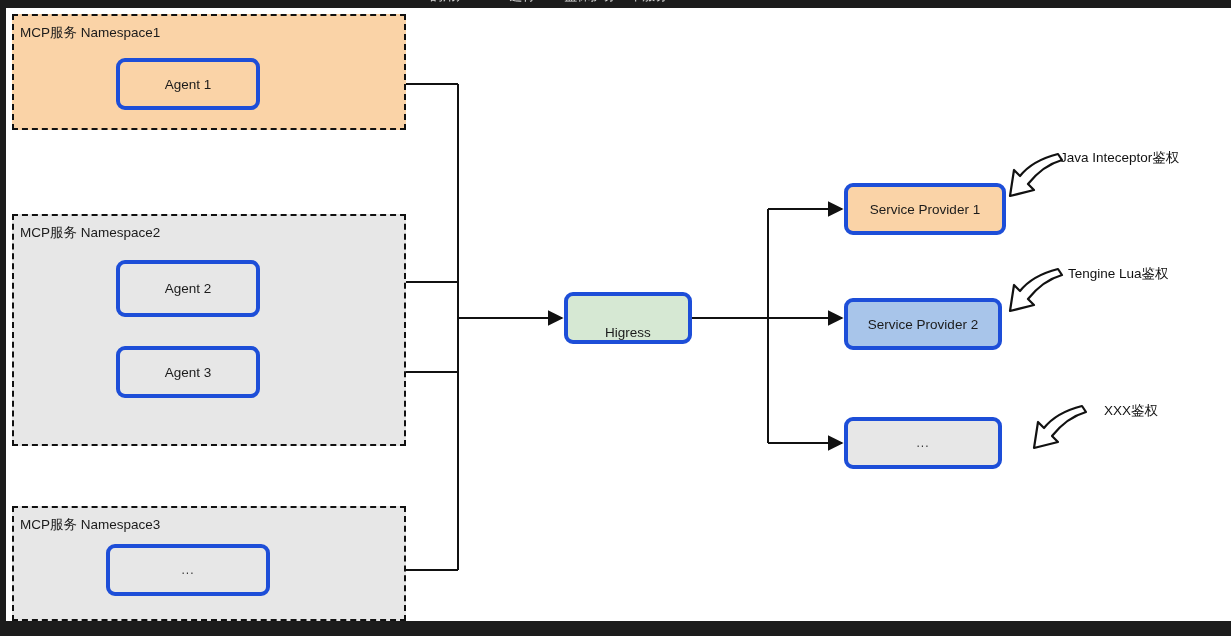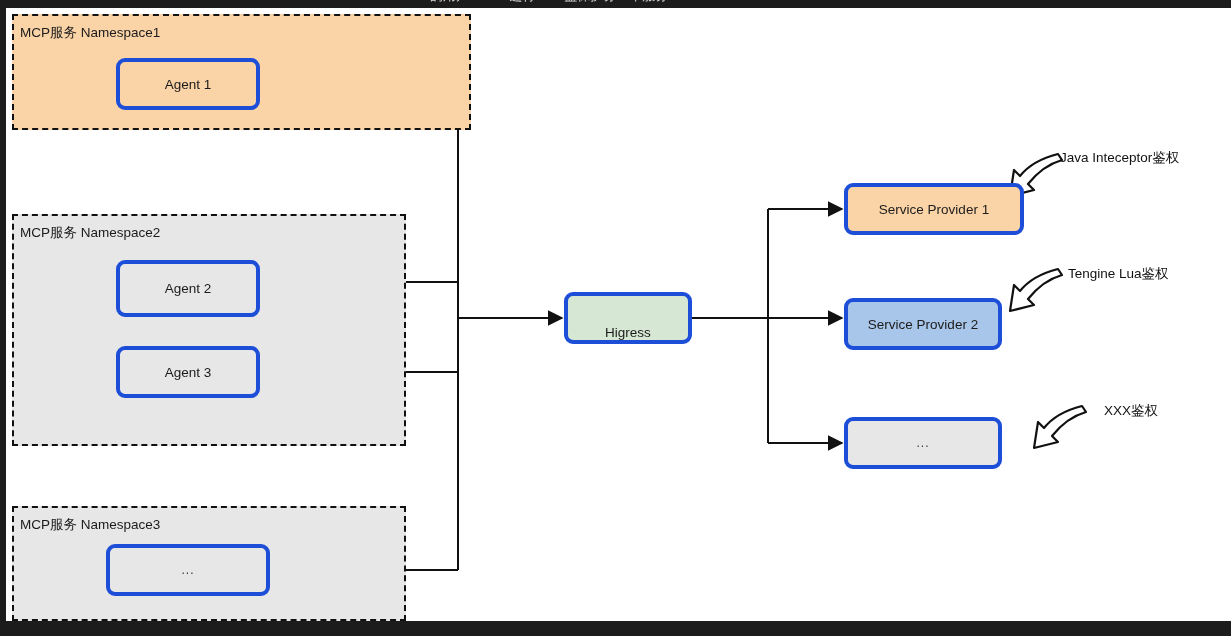--- a/index.html
+++ b/index.html
@@ -136,21 +136,21 @@
         <path d="M 762 435 L 836 435" marker-end="url(#arrow)"></path>
       </g>
 
       <g fill="#ffffff" stroke="#111111" stroke-width="2.2" stroke-linejoin="round">
         <path d="M 1052 146 C 1036 150 1022 158 1014 168 L 1008 162 L 1004 188 L 1028 182 L 1022 176 C 1030 166 1042 156 1056 152 Z"></path>
         <path d="M 1052 261 C 1036 265 1022 273 1014 283 L 1008 277 L 1004 303 L 1028 297 L 1022 291 C 1030 281 1042 271 1056 267 Z"></path>
         <path d="M 1076 398 C 1060 402 1046 410 1038 420 L 1032 414 L 1028 440 L 1052 434 L 1046 428 C 1054 418 1066 408 1080 404 Z"></path>
       </g>
     </svg>
 
-    <div class="ns-group ns-orange" style="left:6px; top:6px; width:459px; height:116px;">
+    <div class="ns-group ns-orange" style="left:6px; top:6px; width:394px; height:116px;">
       <div class="ns-title">MCP服务 Namespace1</div>
     </div>
     <div class="node fill-orange" style="left:110px; top:50px; width:144px; height:52px;">
       <span>Agent 1</span>
     </div>
 
     <div class="ns-group ns-grey" style="left:6px; top:206px; width:394px; height:232px;">
       <div class="ns-title">MCP服务 Namespace2</div>
     </div>
     <div class="node fill-grey" style="left:110px; top:252px; width:144px; height:57px;">
@@ -164,21 +164,21 @@
       <div class="ns-title">MCP服务 Namespace3</div>
     </div>
     <div class="node fill-grey dots" style="left:100px; top:536px; width:164px; height:52px;">
       <span>...</span>
     </div>
 
     <div class="node fill-green" style="left:558px; top:284px; width:128px; height:52px;align-items:flex-end;">
       <span>Higress</span>
     </div>
 
-    <div class="node fill-orange" style="left:838px; top:175px; width:180px; height:52px;">
+    <div class="node fill-orange" style="left:838px; top:175px; width:162px; height:52px;">
       <span>Service Provider 1</span>
     </div>
     <div class="node fill-blue" style="left:838px; top:284px; width:158px; height:52px;margin-top:6px;">
       <span>Service Provider 2</span>
     </div>
     <div class="node fill-grey dots" style="left:838px; top:409px; width:158px; height:52px;">
       <span>...</span>
     </div>
 
     <div class="anno-label" style="left:1054px; top:141px;">Java Inteceptor鉴权</div>

